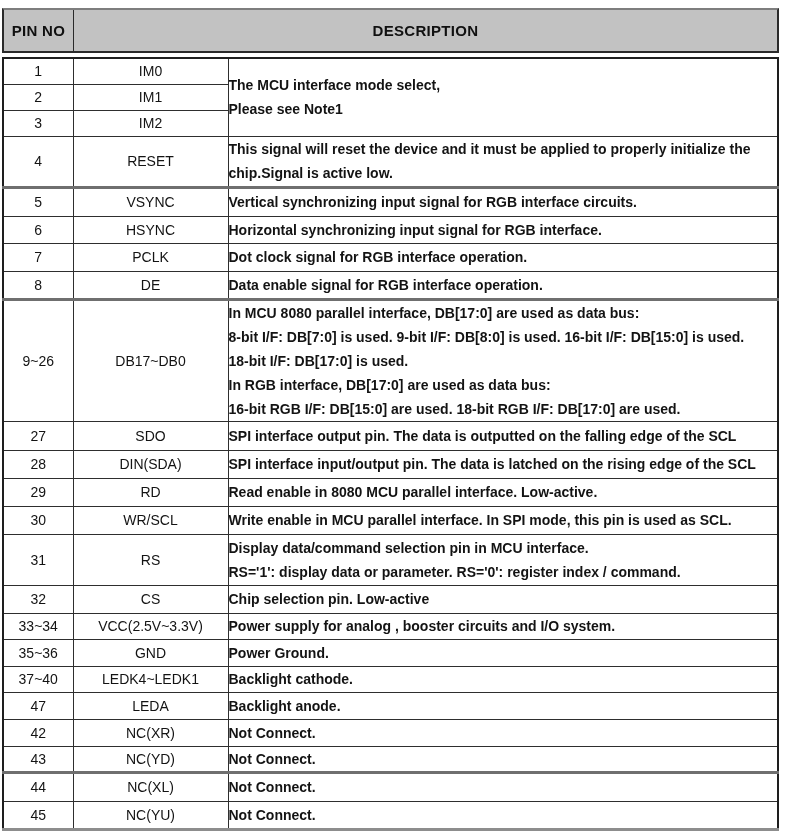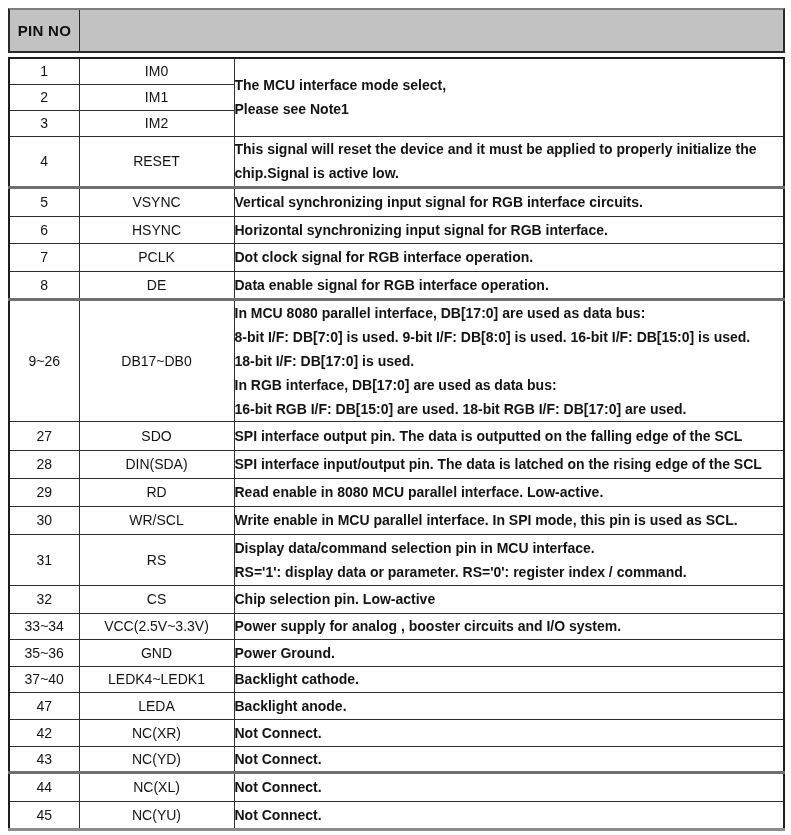--- a/index.html
+++ b/index.html
@@ -1,21 +1,21 @@
 <!DOCTYPE html>
 <html><head>
 <meta charset="utf-8">
 <style>
   html, body { margin:0; padding:0; }
   body {
     width:791px; height:835px; background:#ffffff;
     font-family:"Liberation Sans", sans-serif; color:#131313;
     -webkit-font-smoothing:antialiased;
   }
-  .wrap { padding:8px 6px 4px 8px; }
+  .wrap { padding:8px 6px 4px 2px; }
 
   
   .thead {
     display:flex; width:777px; height:45px; box-sizing:border-box;
     background:#c2c2c2;
     border:2px solid #2a2a2a; border-top-color:#7e7e7e;
   }
   .th {
     display:flex; align-items:center; justify-content:center;
     font-weight:bold; font-size:15px; color:#101010; letter-spacing:0.3px;
@@ -41,20 +41,21 @@
   td.desc .ln { line-height:24px; white-space:nowrap;font-weight:bold; }
   tr.sep td { border-top:3px solid #6f6f6f; }
 </style>
 </head>
 <body>
 
 <div class="wrap">
 
   <div class="thead">
     <div class="th c1">PIN NO</div>
+    <div class="th c3">DESCRIPTION</div>
   </div>
 
   <div class="gap"></div>
 
   <table class="pins">
     <colgroup>
         <col style="width:70px">
         <col style="width:155px">
         <col>
       </colgroup>

